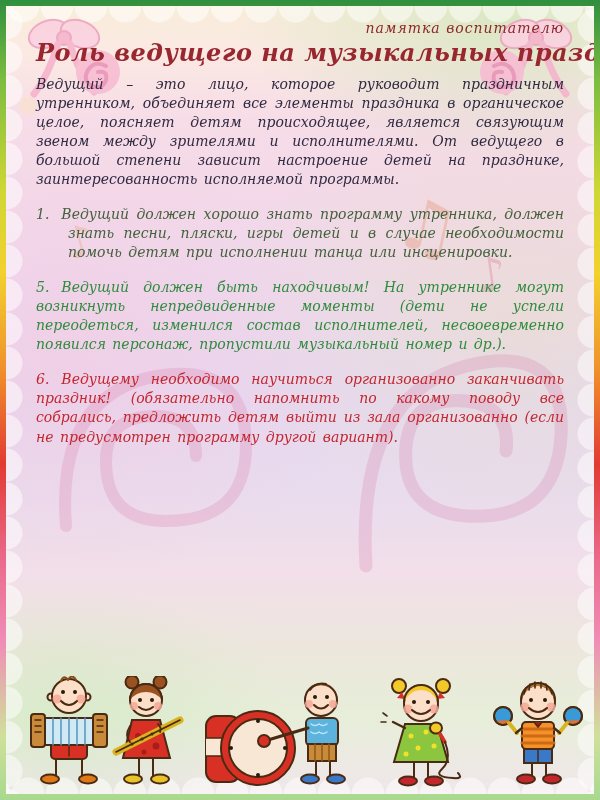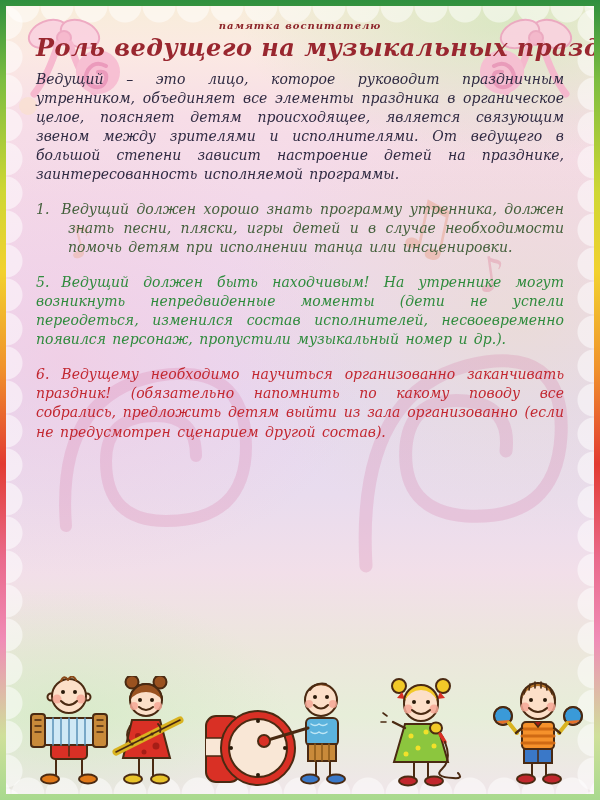--- a/index.html
+++ b/index.html
@@ -17,21 +17,21 @@
   .sc-top{left:0;right:0;top:0;height:34px;background:radial-gradient(circle 17px at 17px 0,rgba(255,255,255,.5) 16px,rgba(255,255,255,0) 17px);background-size:34px 34px;background-repeat:repeat-x;}
   .sc-bottom{left:0;right:0;bottom:0;height:34px;background:radial-gradient(circle 17px at 17px 34px,rgba(255,255,255,.5) 16px,rgba(255,255,255,0) 17px);background-size:34px 34px;background-repeat:repeat-x;background-position:bottom;}
   .sc-left{top:0;bottom:0;left:0;width:34px;background:radial-gradient(circle 17px at 0 17px,rgba(255,255,255,.5) 16px,rgba(255,255,255,0) 17px);background-size:34px 34px;background-repeat:repeat-y;}
   .sc-right{top:0;bottom:0;right:0;width:34px;background:radial-gradient(circle 17px at 34px 17px,rgba(255,255,255,.5) 16px,rgba(255,255,255,0) 17px);background-size:34px 34px;background-repeat:repeat-y;background-position:right;}
   .corner{position:absolute;top:0;width:130px;height:120px;opacity:.9;}
   .corner.tl{left:0;}
   .corner.tr{right:0;transform:scaleX(-1);}
   .swirl{position:absolute;pointer-events:none;}
   .noteglyph{position:absolute;font-family:"DejaVu Sans",sans-serif;pointer-events:none;}
   .content{position:absolute;left:0;top:0;right:0;bottom:0;padding:8px 30px 120px;box-sizing:border-box;}
-  .note{text-align:center;font-size:10px;font-weight:bold;font-style:italic;letter-spacing:1px;margin:6px 0 2px;}
+  .note{text-align:right;font-size:14px;font-weight:normal;font-style:italic;letter-spacing:1px;margin:6px 0 2px;}
   .title{text-align:center;font-size:24px;font-weight:bold;font-style:italic;white-space:nowrap;margin:2px 0 8px;letter-spacing:0.5px;}
   .para{font-style:italic;font-size:14px;line-height:1.36;text-align:justify;word-spacing:2px;margin:0 0 2px;}
   .task{margin:0 0 12px;}
   .item{font-style:italic;font-size:14px;line-height:1.36;text-align:justify;word-spacing:2px;margin:16px 0 13px;}
   .item .num{margin-right:12px;}
   .item.hang{padding-left:32px;text-indent:-32px;}
   .u{}
   .kids{position:absolute;left:0;right:0;bottom:2px;height:116px;}
 </style>
 </head>
@@ -76,21 +76,21 @@
     <span class="noteglyph" style="left:60px;top:210px;font-size:44px;color:rgba(230,150,100,0.28);transform:rotate(-15deg);">♪</span>
 
     <div class="content">
       <div class="note" style="color: rgb(142, 38, 43);">памятка воспитателю</div>
       <div class="title" style="color: rgb(153, 39, 47);">Роль ведущего на музыкальных праздниках</div>
 
       <p class="para" style="color: rgb(47, 42, 66);"><span class="u">Ведущий</span><span> – это лицо, которое руководит праздничным утренником, объединяет все элементы праздника в органическое целое, поясняет детям происходящее, является связующим звеном между зрителями и исполнителями. От ведущего в большой степени зависит настроение детей на празднике, заинтересованность исполняемой программы.</span></p>
 
       <div class="item hang" style="color: rgb(68, 96, 60);"><span class="num">1.</span><span>Ведущий должен хорошо знать программу утренника, должен знать песни, пляски, игры детей и в случае необходимости помочь детям при исполнении танца или инсценировки.</span></div>
       <div class="item" style="color: rgb(47, 139, 61);"><span class="num">5.</span><span>Ведущий должен быть находчивым! На утреннике могут возникнуть непредвиденные моменты (дети не успели переодеться, изменился состав исполнителей, несвоевременно появился персонаж, пропустили музыкальный номер и др.).</span></div>
-      <div class="item" style="color: rgb(194, 39, 48);"><span class="num">6.</span><span>Ведущему необходимо научиться организованно заканчивать праздник! (обязательно напомнить по какому поводу все собрались, предложить детям выйти из зала организованно (если не предусмотрен сценарием другой состав).</span></div>
+      <div class="item" style="color: rgb(194, 39, 48);"><span class="num">6.</span><span>Ведущему необходимо научиться организованно заканчивать праздник! (обязательно напомнить по какому поводу все собрались, предложить детям выйти из зала организованно (если не предусмотрен программу другой вариант).</span></div>
     </div>
 
     <svg class="kids" viewBox="0 0 600 116">
       <g stroke="#4a2a12" stroke-width="2" fill="none" stroke-linecap="round">
 
         <g>
           <path d="M50,82 V101 M76,82 V101"></path>
           <ellipse cx="44" cy="103" rx="9" ry="4.5" fill="#e07818"></ellipse>
           <ellipse cx="82" cy="103" rx="9" ry="4.5" fill="#e07818"></ellipse>
           <rect x="45" y="62" width="36" height="21" rx="4" fill="#d93025"></rect>

